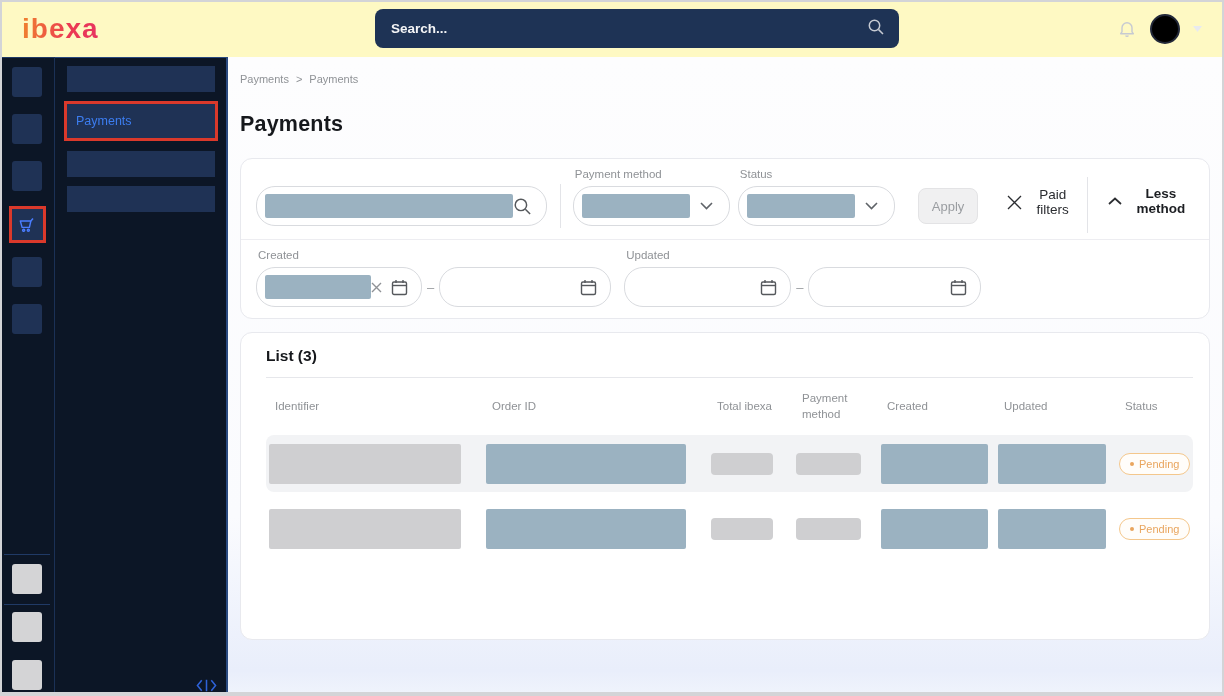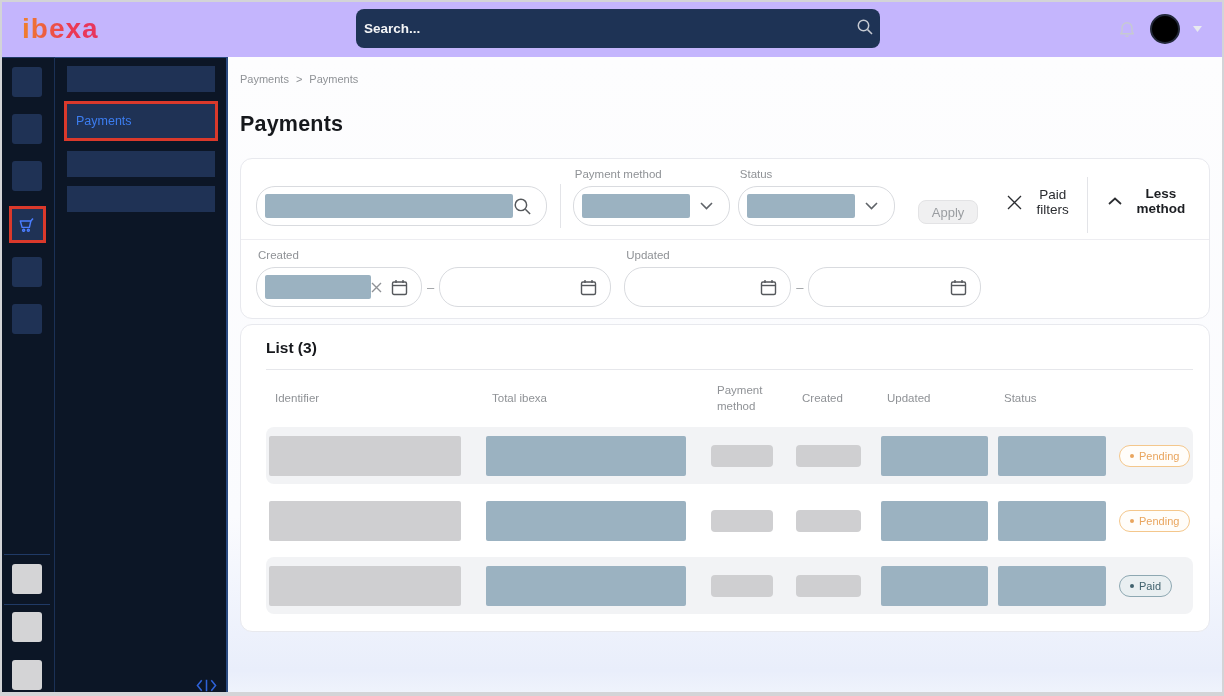--- a/index.html
+++ b/index.html
@@ -2,27 +2,27 @@
 <html><head>
 <meta charset="utf-8">
 <style>
   html,body{margin:0;padding:0;background:#fff;}
   .app{position:relative;width:1224px;height:696px;overflow:hidden;
        font-family:"Liberation Sans",sans-serif;background:#fff;}
   .frame{position:absolute;inset:0;border:2px solid #d3d4d7;border-bottom-width:4px;
          pointer-events:none;z-index:60;box-sizing:border-box;}
 
   
-  .topbar{height:57px;background:#c4b5fd;display:flex;align-items:center;
+  .topbar{height:57px;background:#fef9c3;display:flex;align-items:center;
           padding:0 22px;position:relative;box-sizing:border-box;}
   .logo{font-size:28px;font-weight:bold;letter-spacing:1px;
         background:linear-gradient(95deg,#ef7d30 5%,#ec3a52 60%,#e7355f 95%);
         -webkit-background-clip:text;background-clip:text;color:transparent;cursor:pointer;}
-  .search-box{position:absolute;left:356px;top:9px;width:524px;height:39px;background:#1e3355;
-              border-radius:8px;display:flex;align-items:center;padding:0 6px;box-sizing:border-box;}
+  .search-box{position:absolute;left:375px;top:9px;width:524px;height:39px;background:#1e3355;
+              border-radius:8px;display:flex;align-items:center;padding:0 14px;box-sizing:border-box;}
   .search-box input{flex:1;background:transparent;border:none;outline:none;color:#fff;
                     font-size:13.5px;font-weight:600;font-family:inherit;}
   .search-box input::placeholder{color:#fff;opacity:.95;}
   .topbar-right{margin-left:auto;display:flex;align-items:center;gap:13px;}
   .avatar{width:30px;height:30px;border-radius:50%;background:#000;
           border:2px solid #23293a;box-sizing:border-box;}
 
   
   .shell{display:flex;height:639px;}
 
@@ -69,38 +69,38 @@
   .ph.gray{background:#cfcfd1;}
   .ph.bar{width:248px;height:24px;border-radius:2px;}
   .vdiv{width:1px;background:#e3e4e8;}
   .vdiv.h44{height:44px;align-self:flex-end;margin:0 12px -2px 13px;}
   .vdiv.h56{height:56px;align-self:flex-end;margin:0 0 -7px 13px;}
   .fgroup{display:flex;flex-direction:column;}
   .fgroup.gap{margin-left:8px;}
   .flabel{font-size:11.5px;color:#8f9296;margin:0 0 6px 2px;}
   .select{width:157px;padding:0 16px 0 8px;justify-content:space-between;cursor:pointer;}
   .select .ph{width:108px;height:24px;border-radius:2px;}
-  .apply{height:24px;margin:0 12px 2px 23px;padding:0 13px;background:#f0f0f1;border:1px solid #e3e3e5;
+  .apply{height:36px;margin:0 12px 2px 23px;padding:0 13px;background:#f0f0f1;border:1px solid #e3e3e5;
          border-radius:8px;color:#9a9da1;font-size:13px;font-family:inherit;cursor:default;}
   .clearbtn{display:flex;align-items:center;gap:9px;margin:0 0 9px 17px;font-size:13.5px;color:#2b2d31;
             background:none;border:none;font-family:inherit;cursor:pointer;padding:0;}
   .lessbtn{display:flex;align-items:center;gap:10px;margin:0 4px 10px 20px;font-size:13.5px;font-weight:700;
            color:#1c1e22;background:none;border:none;font-family:inherit;cursor:pointer;padding:0;}
   .f-hdiv{height:1px;background:#ededf1;}
   .f-row2{display:flex;padding:9px 15px 11px;}
   .drow{display:flex;align-items:center;}
   .date-field{padding:0 13px 0 8px;cursor:text;}
   .date-field .ph{width:108px;height:24px;border-radius:2px;}
   .date-field .icons{margin-left:auto;display:flex;align-items:center;gap:9px;line-height:0;}
   .df1{width:166px;} .df2{width:172px;} .df3{width:167px;} .df4{width:173px;}
   .dash{color:#9a9da1;margin:0 5px;font-size:13px;}
   .ugroup{margin-left:13px;}
 
   
-  .list-card{margin-top:5px;padding:14px 16px 20px 25px;height:308px;}
+  .list-card{margin-top:13px;padding:14px 16px 20px 25px;height:308px;}
   .list-title{font-size:15.5px;font-weight:700;color:#16181c;margin:0 0 12px 0;}
   .l-hdiv{height:1px;background:#e6e7eb;}
   .tgrid{display:grid;grid-template-columns:217px 225px 85px 85px 117px 121px auto;align-items:center;}
   .table-header{height:57px;}
   .th{font-size:11.5px;color:#8f9296;padding-left:9px;line-height:1.35;}
   .trow{height:57px;border-radius:8px;margin-bottom:8px;cursor:pointer;}
   .trow.odd{background:#f2f3f5;}
   .td{padding-left:3px;display:flex;align-items:center;}
   .ph.lg{height:40px;border-radius:2px;}
   .ph.sm{height:22px;border-radius:4px;background:#cfcfd1;}
@@ -330,20 +330,21 @@
             </div>
           </div>
         </div>
       </div>
 
       <div class="card list-card">
         <div class="list-title">List (3)</div>
         <div class="l-hdiv"></div>
         <div class="tgrid table-header">
             <div class="th">Identifier</div>
+            <div class="th">Order ID</div>
             <div class="th">Total ibexa</div>
             <div class="th">Payment method</div>
             <div class="th">Created</div>
             <div class="th">Updated</div>
             <div class="th">Status</div>
           </div>
         <div>
             <div class="tgrid trow odd">
               <div class="td">
                 <span class="ph lg gray" style="width: 192px;"></span>
@@ -383,43 +384,20 @@
               <div class="td">
                 <span class="ph lg blue" style="width: 107px;"></span>
               </div>
               <div class="td">
                 <span class="ph lg blue" style="width: 108px;"></span>
               </div>
               <div class="td">
                 <span class="badge pending"><span class="dot"></span>Pending</span>
               </div>
             </div>
-            <div class="tgrid trow odd">
-              <div class="td">
-                <span class="ph lg gray" style="width: 192px;"></span>
-              </div>
-              <div class="td">
-                <span class="ph lg blue" style="width: 200px;"></span>
-              </div>
-              <div class="td">
-                <span class="ph sm" style="width: 62px;"></span>
-              </div>
-              <div class="td">
-                <span class="ph sm" style="width: 65px;"></span>
-              </div>
-              <div class="td">
-                <span class="ph lg blue" style="width: 107px;"></span>
-              </div>
-              <div class="td">
-                <span class="ph lg blue" style="width: 108px;"></span>
-              </div>
-              <div class="td">
-                <span class="badge paid"><span class="dot"></span>Paid</span>
-              </div>
-            </div>
           </div>
       </div>
 
     </div>
   </div>
 
   <div class="frame"></div>
 </div>
 
 </body></html>

